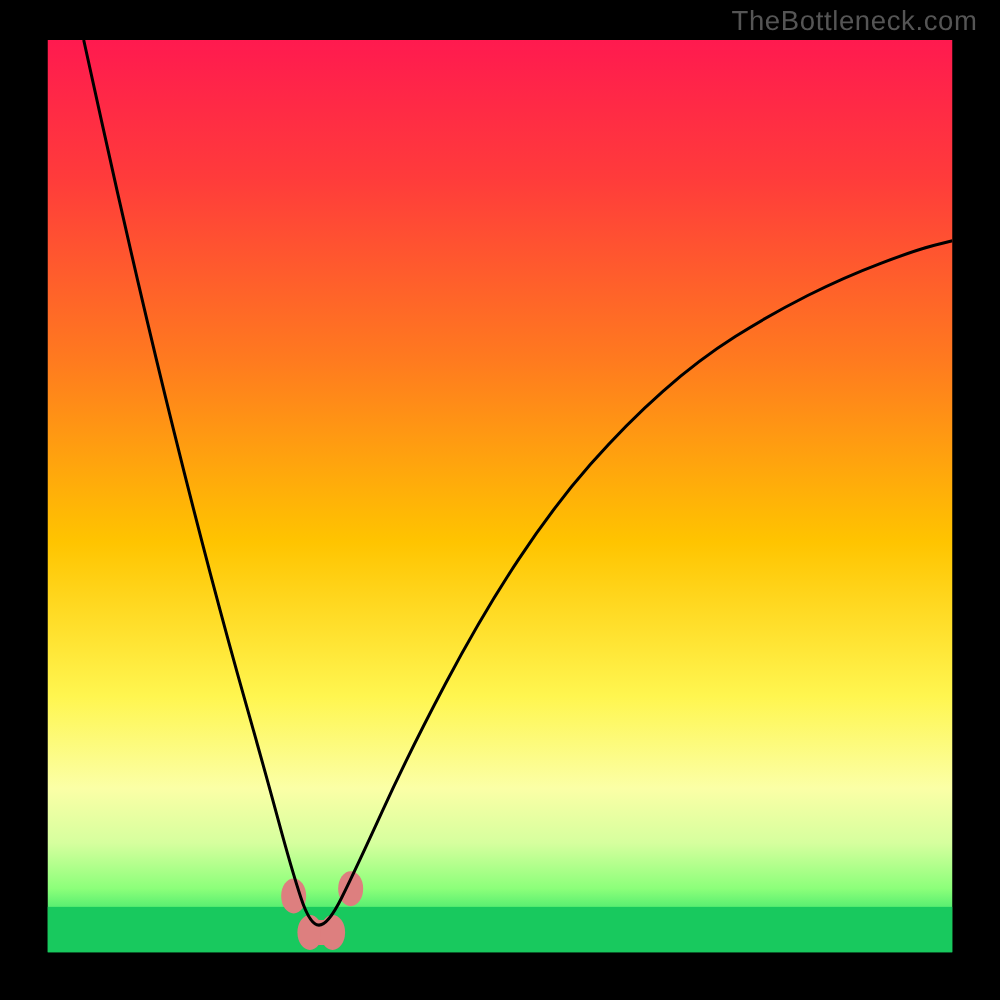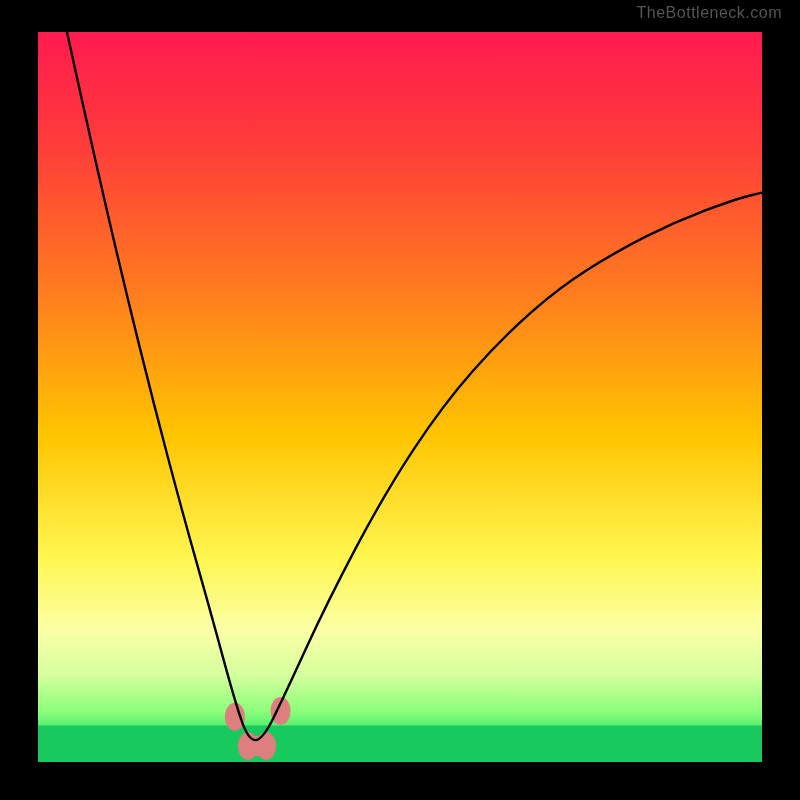--- a/index.html
+++ b/index.html
@@ -14,21 +14,21 @@
     position: absolute;
     inset: 0;
     background: #000;
   }
   .watermark {
     position: absolute;
     top: 4px;
     right: 18px;
     color: #555;
     font-family: Arial, Helvetica, sans-serif;
-    font-size: 16px;
+    font-size: 22px;
     letter-spacing: 0.5px;
     z-index: 20;
   }
 </style>
 </head>
 <body>
 
 <div class="frame">
   <div class="watermark">TheBottleneck.com</div>
 

